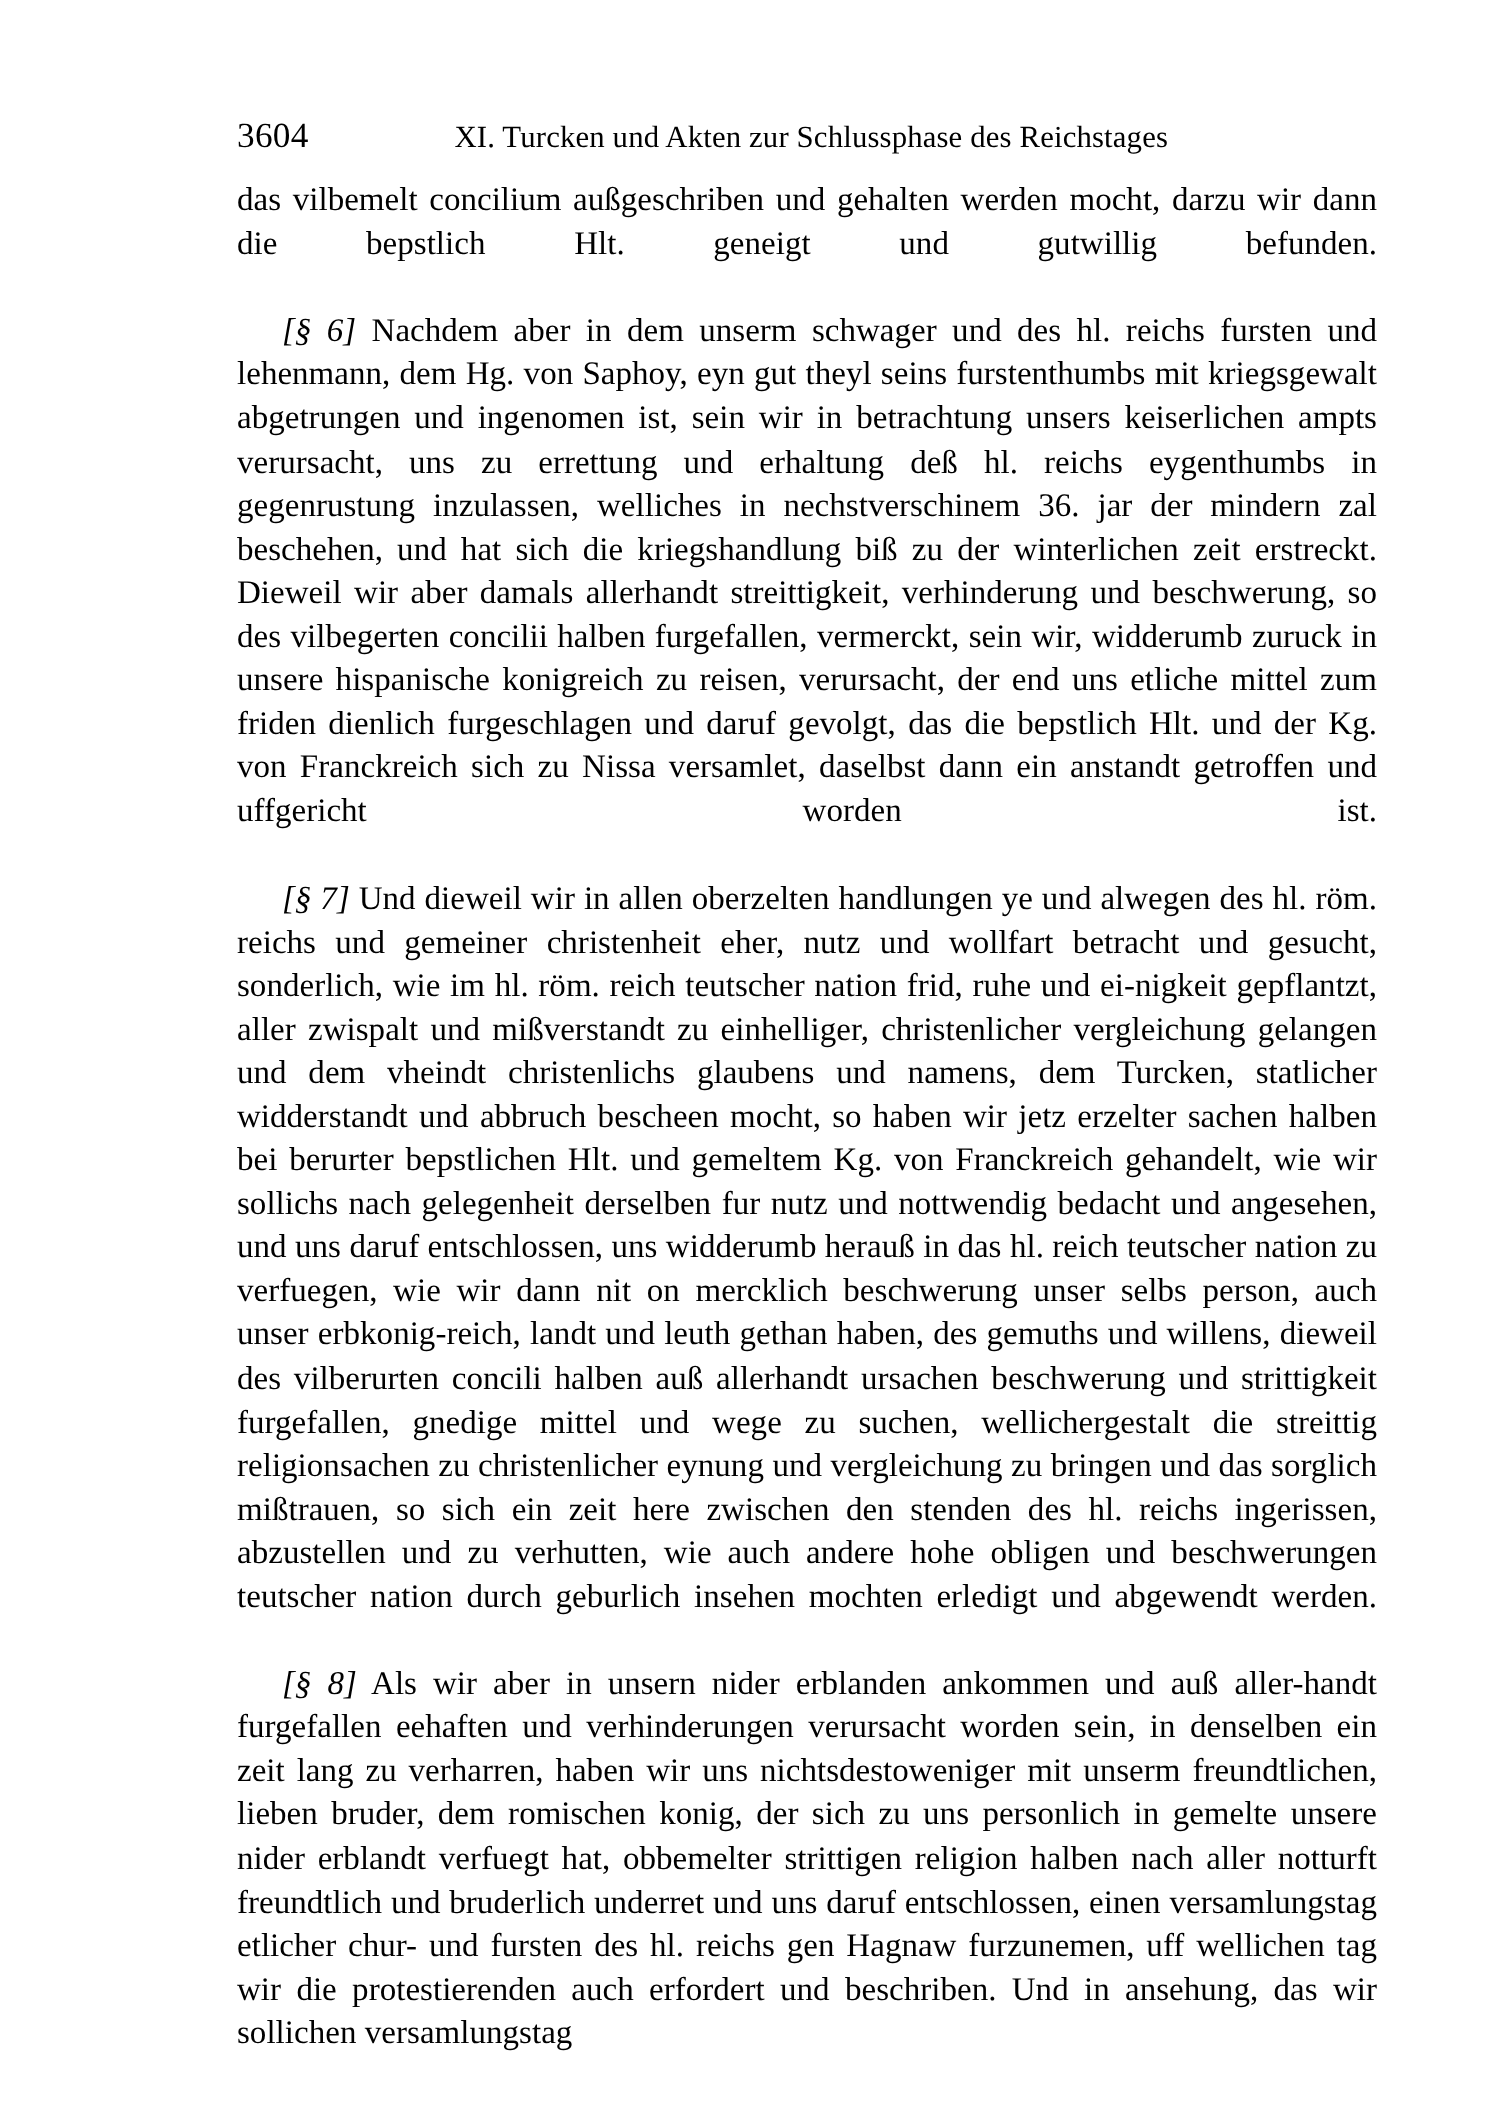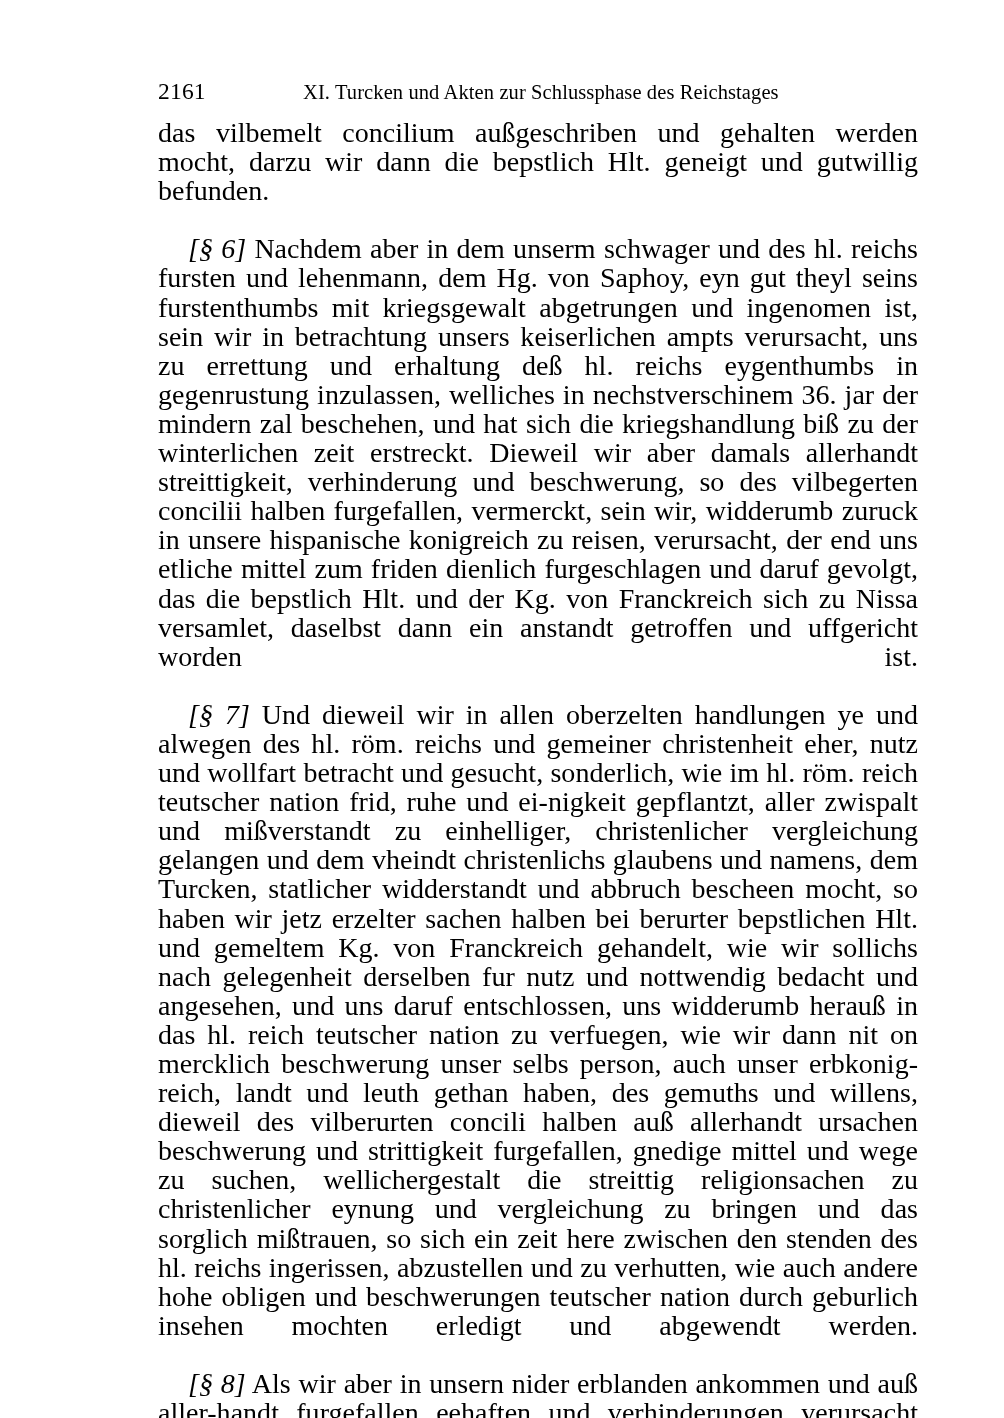--- a/index.html
+++ b/index.html
@@ -54,21 +54,21 @@
   
   .textblock {
     position: absolute;
     left: 158px;
     top: 118px;
     width: 760px;
   }
 
   .para {
     margin: 0;
-    font-size: 28px;
+    font-size: 22px;
     line-height: 29.1px;
     text-align: justify;
     text-justify: inter-word;
     letter-spacing: 0.02px;
     word-spacing: 0.1px;
     hyphens: manual;
     -webkit-hyphens: manual;
   }
   .para.indent {
     text-indent: 30px;
@@ -89,21 +89,21 @@
   .secmark {
     font-style: italic;
   }
 </style>
 </head>
 <body>
 
 <div class="page">
 
   <div class="runninghead">
-    <span class="folio">2161</span>
+    <span class="folio">3604</span>
     <span class="head-title">XI. Turcken und Akten zur Schlussphase des Reichstages</span>
   </div>
 
   <div class="textblock">
 
     <p class="para cont"><span>das vilbemelt concilium außgeschriben und gehalten werden mocht, darzu wir dann die bepstlich Hlt. geneigt und gutwillig befunden.</span></p>
 
     <p class="para indent"><span class="secmark">[§ 6]</span> <span>Nachdem aber in dem unserm schwager und des hl. reichs fursten und lehenmann, dem Hg. von Saphoy, eyn gut theyl seins furstenthumbs mit kriegsgewalt abgetrungen und ingenomen ist, sein wir in betrachtung unsers keiserlichen ampts verursacht, uns zu errettung und erhaltung deß hl. reichs eygenthumbs in gegenrustung inzulassen, welliches in nechstverschinem 36. jar der mindern zal beschehen, und hat sich die kriegshandlung biß zu der winterlichen zeit erstreckt. Dieweil wir aber damals allerhandt streittigkeit, verhinderung und beschwerung, so des vilbegerten concilii halben furgefallen, vermerckt, sein wir, widderumb zuruck in unsere hispanische konigreich zu reisen, verursacht, der end uns etliche mittel zum friden dienlich furgeschlagen und daruf gevolgt, das die bepstlich Hlt. und der Kg. von Franckreich sich zu Nissa versamlet, daselbst dann ein anstandt getroffen und uffgericht worden ist.</span></p>
 
     <p class="para indent"><span class="secmark">[§ 7]</span> <span>Und dieweil wir in allen oberzelten handlungen ye und alwegen des hl. röm. reichs und gemeiner christenheit eher, nutz und wollfart betracht und gesucht, sonderlich, wie im hl. röm. reich teutscher nation frid, ruhe und ei-nigkeit gepflantzt, aller zwispalt und mißverstandt zu einhelliger, christenlicher vergleichung gelangen und dem vheindt christenlichs glaubens und namens, dem Turcken, statlicher widderstandt und abbruch bescheen mocht, so haben wir jetz erzelter sachen halben bei berurter bepstlichen Hlt. und gemeltem Kg. von Franckreich gehandelt, wie wir sollichs nach gelegenheit derselben fur nutz und nottwendig bedacht und angesehen, und uns daruf entschlossen, uns widderumb herauß in das hl. reich teutscher nation zu verfuegen, wie wir dann nit on mercklich beschwerung unser selbs person, auch unser erbkonig-reich, landt und leuth gethan haben, des gemuths und willens, dieweil des vilberurten concili halben auß allerhandt ursachen beschwerung und strittigkeit furgefallen, gnedige mittel und wege zu suchen, wellichergestalt die streittig religionsachen zu christenlicher eynung und vergleichung zu bringen und das sorglich mißtrauen, so sich ein zeit here zwischen den stenden des hl. reichs ingerissen, abzustellen und zu verhutten, wie auch andere hohe obligen und beschwerungen teutscher nation durch geburlich insehen mochten erledigt und abgewendt werden.</span></p>

